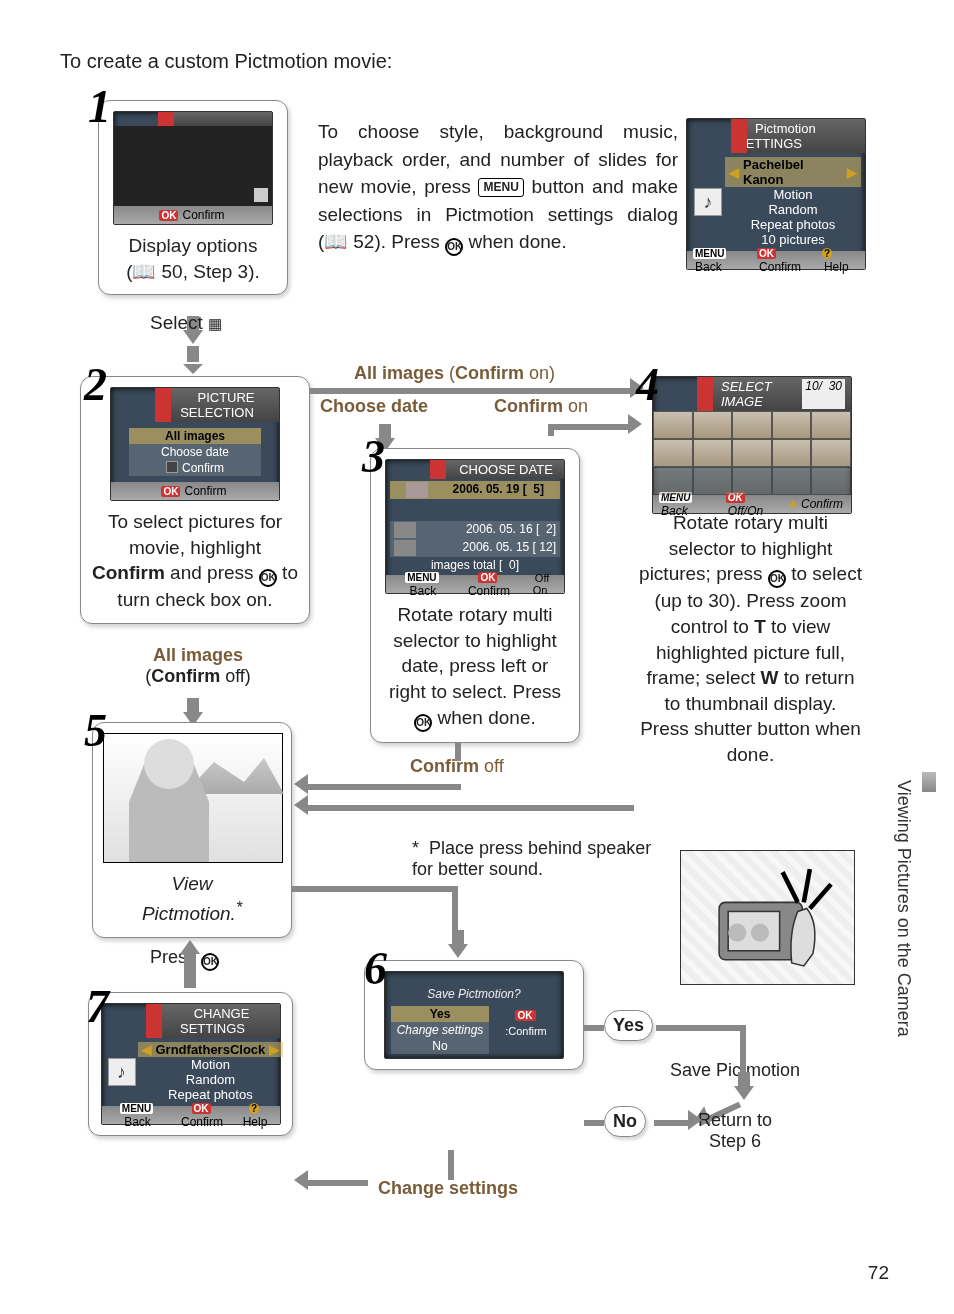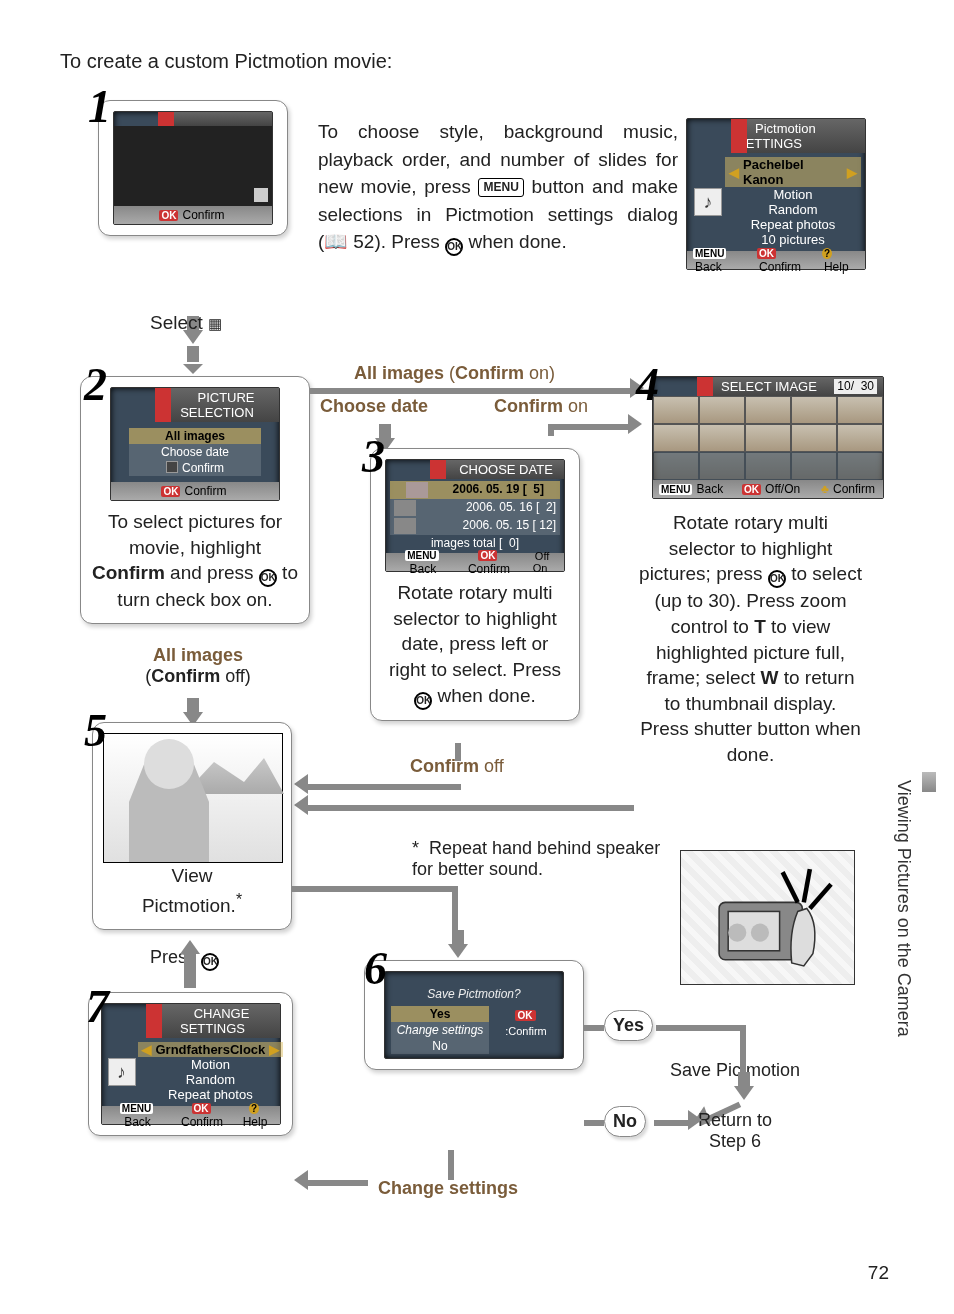--- a/index.html
+++ b/index.html
@@ -217,20 +217,24 @@
     <div class="titlebar" style="height:14px">
         <span class="blk"></span>
       </div>
     <div style="height:80px; background:#222; position:relative;">
       <div style="position:absolute; right:4px; bottom:4px; width:14px; height:14px; background:#ccc;"></div>
     </div>
     <div class="footbar" style="justify-content:center;">
       <span><span class="key-ok">OK</span><span>Confirm</span></span>
     </div>
   </div>
+  <div class="caption" style="margin-top:8px;">
+    <div>Display options</div>
+    <div><span>(</span><span>📖 </span><span>50, Step 3</span><span>).</span></div>
+  </div>
 </div>
 
 <div class="arrow-down" style="left:183px; top:330px;"></div>
 <div class="sel-caption"><span>Select</span> <span style="font-size:15px;">▦</span></div>
 <div class="arrow-down" style="left:183px; top:364px; border-top-width:10px;">
     <style>.arrow-down:nth-of-type(3)::before{height:8px;top:-16px}</style>
   </div>
 
 <div class="step-num" style="left:84px; top:358px;">2</div>
 <div class="shadowbox" style="left:80px; top:376px; width:230px;">
@@ -266,21 +270,21 @@
 
 <div class="step-num" style="left:362px; top:430px;">3</div>
 <div class="shadowbox" style="left:370px; top:448px; width:210px;">
   <div class="lcd" style="width:180px; margin:0 auto;">
     <div class="titlebar"><span class="blk"></span><span style="padding-left:18px">CHOOSE DATE</span></div>
     <div style="padding:2px 4px;">
       <div class="row hl small" style="display:flex;justify-content:space-between;padding:1px 16px;">
         <span style="width:22px;height:16px;background:#a99;"></span>
         <span><span>2006. 05. 19</span> [&nbsp;&nbsp;<span>5</span>]</span>
       </div>
-      <div class="row plain small" style="display:flex;justify-content:space-between;padding:1px 4px;">
+      <div class="row plain small" style="display:flex;justify-content:space-between;padding:1px 4px;margin-top:22px;">
         <span style="width:22px;height:16px;background:#888;"></span>
         <span><span>2006. 05. 16</span> [&nbsp;&nbsp;<span>2</span>]</span>
       </div>
       <div class="row plain small" style="display:flex;justify-content:space-between;padding:1px 4px;">
         <span style="width:22px;height:16px;background:#888;"></span>
         <span><span>2006. 05. 15</span> [&nbsp;<span>12</span>]</span>
       </div>
       <div class="row small" style="display:flex;justify-content:center;padding:1px 4px;">
         <span><span>images total</span> [&nbsp;&nbsp;<span>0</span>]</span>
       </div>
@@ -295,21 +299,21 @@
     <span>Rotate rotary multi selector to highlight date, press left or right to select.  Press </span><span class="ok-circ">OK</span><span> when done.</span>
   </div>
 </div>
 
 <div class="conn" style="left:455px; top:743px; width:6px; height:18px;"></div>
 <div class="connlabel brown" style="left:410px; top:756px;"><span>Confirm</span><span style="font-weight:400"> off</span></div>
 <div class="conn" style="left:308px; top:784px; width:153px; height:6px;"></div>
 <div class="arrow-left-head" style="left:294px; top:774px;"></div>
 
 <div class="step-num" style="left:636px; top:358px;">4</div>
-<div class="lcd" style="position:absolute; left:652px; top:376px; width:232px;">
+<div class="lcd" style="position:absolute; left:652px; top:376px; width:200px;font-style:italic;">
   <div class="titlebar" style="display:flex;justify-content:space-between;">
       <span class="blk"></span>
       <span style="padding-left:18px">SELECT IMAGE</span>
       <span style="background:#eee;color:#000;padding:0 3px;font-size:12px;"><span>10</span><span>/</span>&nbsp;&nbsp;<span>30</span></span>
     </div>
   <div class="thumbs">
     <div class="t"></div>
       <div class="t"></div>
       <div class="t"></div>
       <div class="t"></div>
@@ -346,32 +350,32 @@
 </div>
 <div class="arrow-down" style="left:183px; top:712px;"></div>
 
 <div class="step-num" style="left:84px; top:704px;">5</div>
 <div class="shadowbox" style="left:92px; top:722px; width:200px;">
   <div class="viewimg">
     <div class="mtn"></div>
     <div class="person"></div>
     <div class="head"></div>
   </div>
-  <div class="caption" style="">
+  <div class="caption" style="margin-top:8px;font-style:italic;">
     <div>View</div>
     <div><span>Pictmotion.</span><sup>*</sup></div>
   </div>
 </div>
 
 <div class="conn" style="left:292px; top:886px; width:160px; height:6px;"></div>
 <div class="conn" style="left:452px; top:886px; width:6px; height:60px;"></div>
 <div class="arrow-down" style="left:448px; top:944px;"></div>
 
 <div style="position:absolute; left:412px; top:838px; width:260px; font-size:18px;">
-  <span>*</span>&nbsp;&nbsp;<span>Repeat hand behind speaker for better sound.</span>
+  <span>*</span>&nbsp;&nbsp;<span>Place press behind speaker for better sound.</span>
 </div>
 
 <div class="camillus illus">
   <svg viewBox="0 0 100 80" width="100%" height="100%">
     <rect x="18" y="30" width="55" height="38" rx="4" fill="#888" stroke="#333"></rect>
     <rect x="24" y="36" width="34" height="26" fill="#ddd" stroke="#333"></rect>
     <circle cx="30" cy="50" r="6" fill="#bbb"></circle>
       <circle cx="45" cy="50" r="6" fill="#bbb"></circle>
     <line x1="60" y1="10" x2="70" y2="30" stroke="#000" stroke-width="3"></line>
     <line x1="78" y1="8" x2="74" y2="30" stroke="#000" stroke-width="3"></line>

